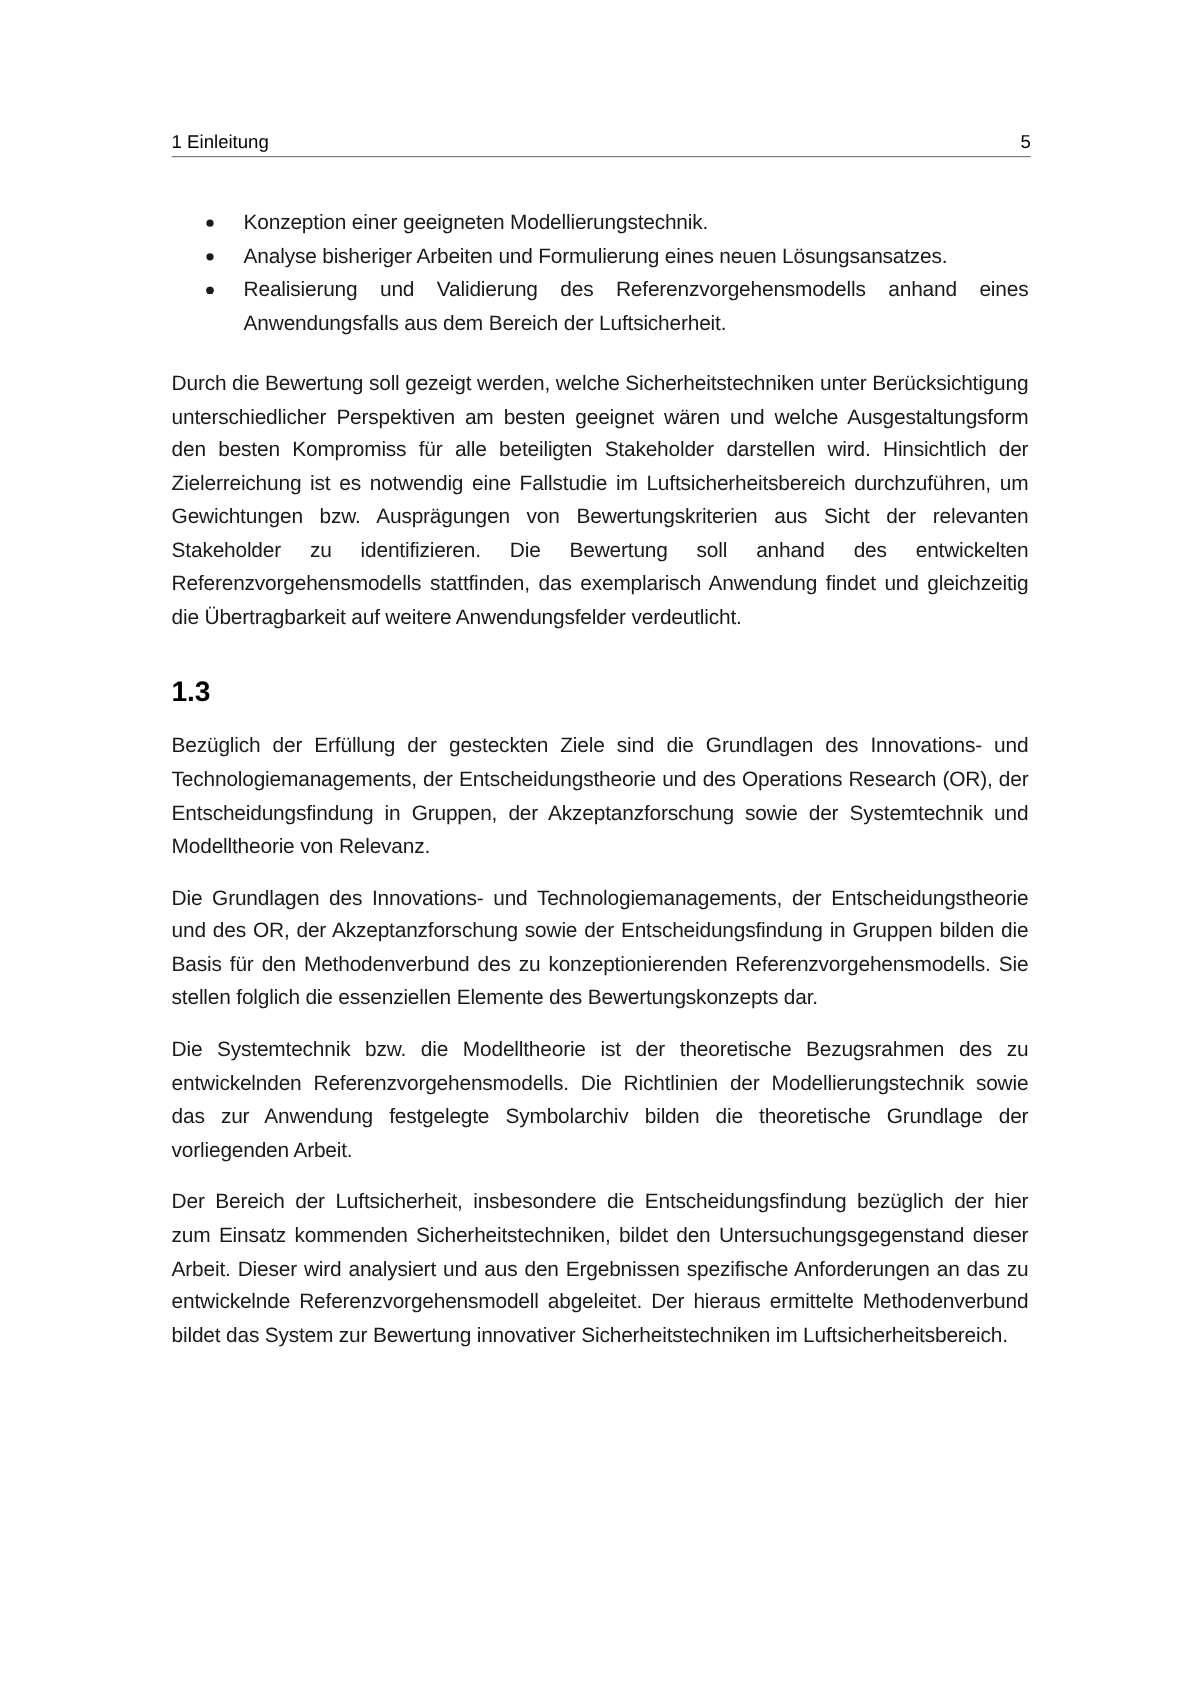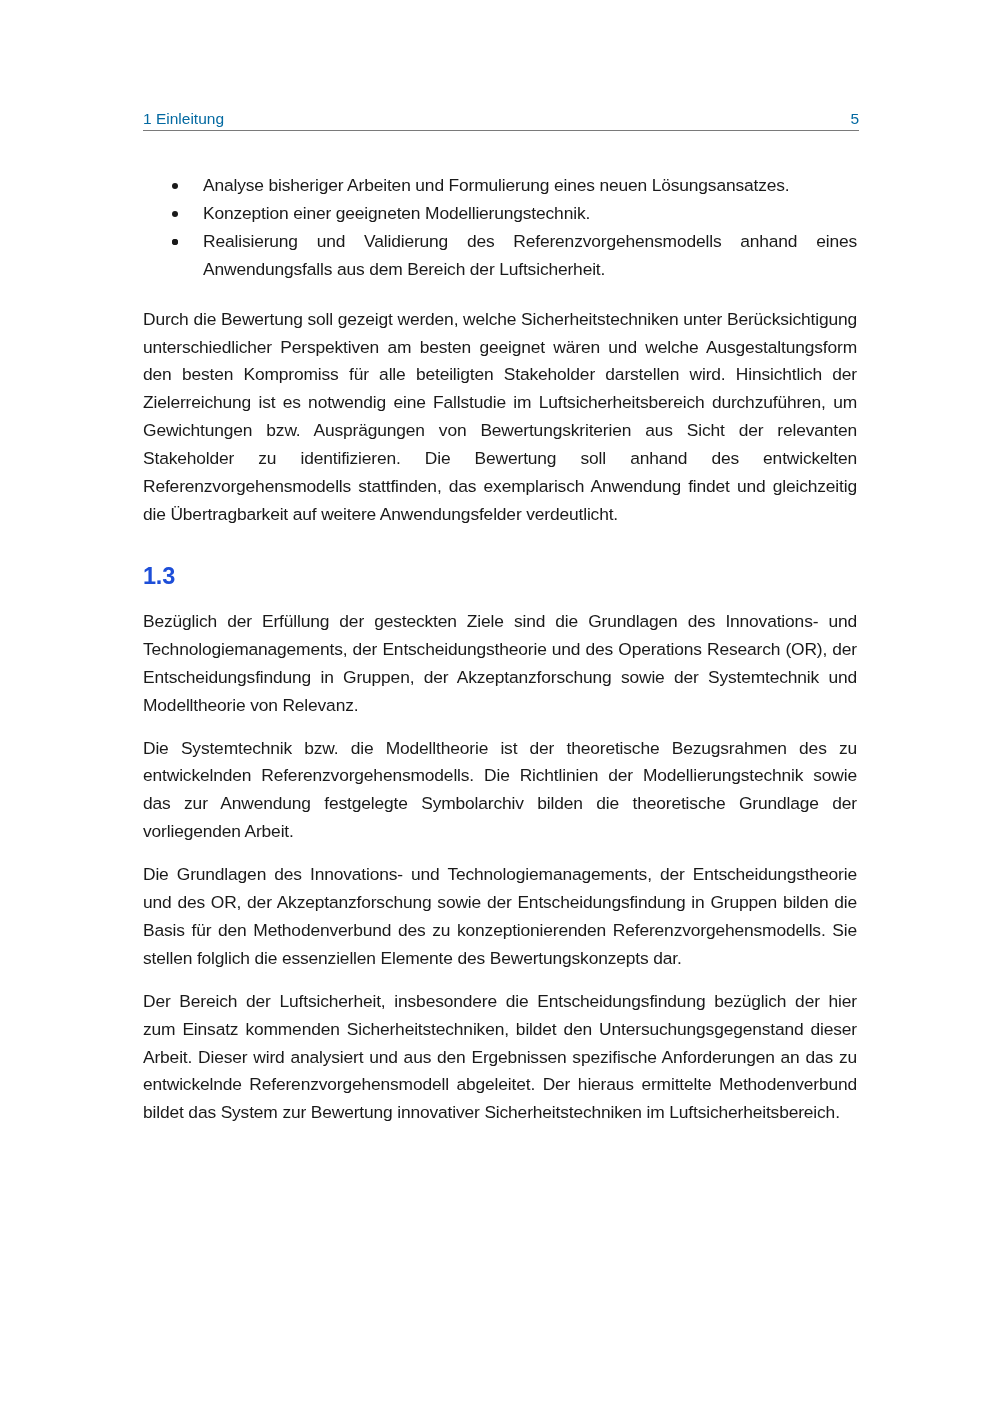--- a/index.html
+++ b/index.html
@@ -23,21 +23,21 @@
     }
     .running-header {
       position: absolute;
       top: 109px;
       left: 0;
       width: 716px;
       height: 21px;
       border-bottom: 1px solid #7a7a7a;
       font-size: 15.5px;
       line-height: 20px;
-      color: #0369a1;
+      color: #000000;
     }
     .running-header .chapter { position: absolute; left: 0; top: 0; }
     .running-header .page-num { position: absolute; right: 0; top: 0; }
 
     .content {
       position: absolute;
       top: 172px;
       left: 0;
       width: 714px;
       font-size: 17.4px;
@@ -74,60 +74,60 @@
 
     .section-heading {
       margin-top: 32px;
       margin-bottom: 17px;
       font-weight: bold;
       font-size: 23.5px;
       line-height: 30px;
       letter-spacing: -0.2px;
       position: relative;
       height: 30px;
-      color: #1d4ed8;
+      color: #000000;
     }
     .section-heading .num { position: absolute; left: 0; top: 0; }
     .section-heading .title { position: absolute; left: 95px; top: 0; }
   </style>
 </head>
 <body>
 
 <div class="page">
 
   <div class="running-header">
     <span class="chapter">1 Einleitung</span>
     <span class="page-num">5</span>
   </div>
 
   <div class="content">
 
     <ul class="bullets">
       <li>
         <span class="bullet"></span>
-        <span>Analyse bisheriger Arbeiten und Formulierung eines neuen Lösungsansatzes.</span>
+        <span>Konzeption einer geeigneten Modellierungstechnik.</span>
       </li>
       <li>
         <span class="bullet"></span>
-        <span>Konzeption einer geeigneten Modellierungstechnik.</span>
+        <span>Analyse bisheriger Arbeiten und Formulierung eines neuen Lösungsansatzes.</span>
       </li>
       <li>
         <span class="bullet"></span>
       </li>
       <li>
         <span class="bullet"></span>
         <span>Realisierung und Validierung des Referenzvorgehensmodells anhand eines Anwendungsfalls aus dem Bereich der Luftsicherheit.</span>
       </li>
     </ul>
 
     <p class="gap-after-list">Durch die Bewertung soll gezeigt werden, welche Sicherheitstechniken unter Berück­sichtigung unterschiedlicher Perspektiven am besten geeignet wären und welche Aus­gestaltungsform den besten Kompromiss für alle beteiligten Stakeholder darstellen wird. Hinsichtlich der Zielerreichung ist es notwendig eine Fallstudie im Luftsicherheits­bereich durchzuführen, um Gewichtungen bzw. Ausprägungen von Bewertungskriteri­en aus Sicht der relevanten Stakeholder zu identifizieren. Die Bewertung soll anhand des entwickelten Referenzvorgehensmodells stattfinden, das exemplarisch Anwendung findet und gleichzeitig die Übertragbarkeit auf weitere Anwendungsfelder verdeutlicht.</p>
 
     <div class="section-heading">
       <span class="num">1.3</span>
     </div>
 
     <p>Bezüglich der Erfüllung der gesteckten Ziele sind die Grundlagen des Innovations- und Technologiemanagements, der Entscheidungstheorie und des Operations Research (OR), der Entscheidungsfindung in Gruppen, der Akzeptanzforschung sowie der Sys­temtechnik und Modelltheorie von Relevanz.</p>
+    <p class="para">Die Grundlagen des Innovations- und Technologiemanagements, der Entscheidungs­theorie und des OR, der Akzeptanzforschung sowie der Entscheidungsfindung in Gruppen bilden die Basis für den Methodenverbund des zu konzeptionierenden Refe­renzvorgehensmodells. Sie stellen folglich die essenziellen Elemente des Bewertungs­konzepts dar.</p>
     <p class="para">Die Systemtechnik bzw. die Modelltheorie ist der theoretische Bezugsrahmen des zu entwickelnden Referenzvorgehensmodells. Die Richtlinien der Modellierungstechnik sowie das zur Anwendung festgelegte Symbolarchiv bilden die theoretische Grundlage der vorliegenden Arbeit.</p>
-    <p class="para">Die Grundlagen des Innovations- und Technologiemanagements, der Entscheidungs­theorie und des OR, der Akzeptanzforschung sowie der Entscheidungsfindung in Gruppen bilden die Basis für den Methodenverbund des zu konzeptionierenden Refe­renzvorgehensmodells. Sie stellen folglich die essenziellen Elemente des Bewertungs­konzepts dar.</p>
     <p class="para">Der Bereich der Luftsicherheit, insbesondere die Entscheidungsfindung bezüglich der hier zum Einsatz kommenden Sicherheitstechniken, bildet den Untersuchungsgegen­stand dieser Arbeit. Dieser wird analysiert und aus den Ergebnissen spezifische Anfor­derungen an das zu entwickelnde Referenzvorgehensmodell abgeleitet. Der hieraus ermittelte Methodenverbund bildet das System zur Bewertung innovativer Sicherheits­techniken im Luftsicherheitsbereich.</p>
 
   </div>
 </div>
 
 </body></html>

